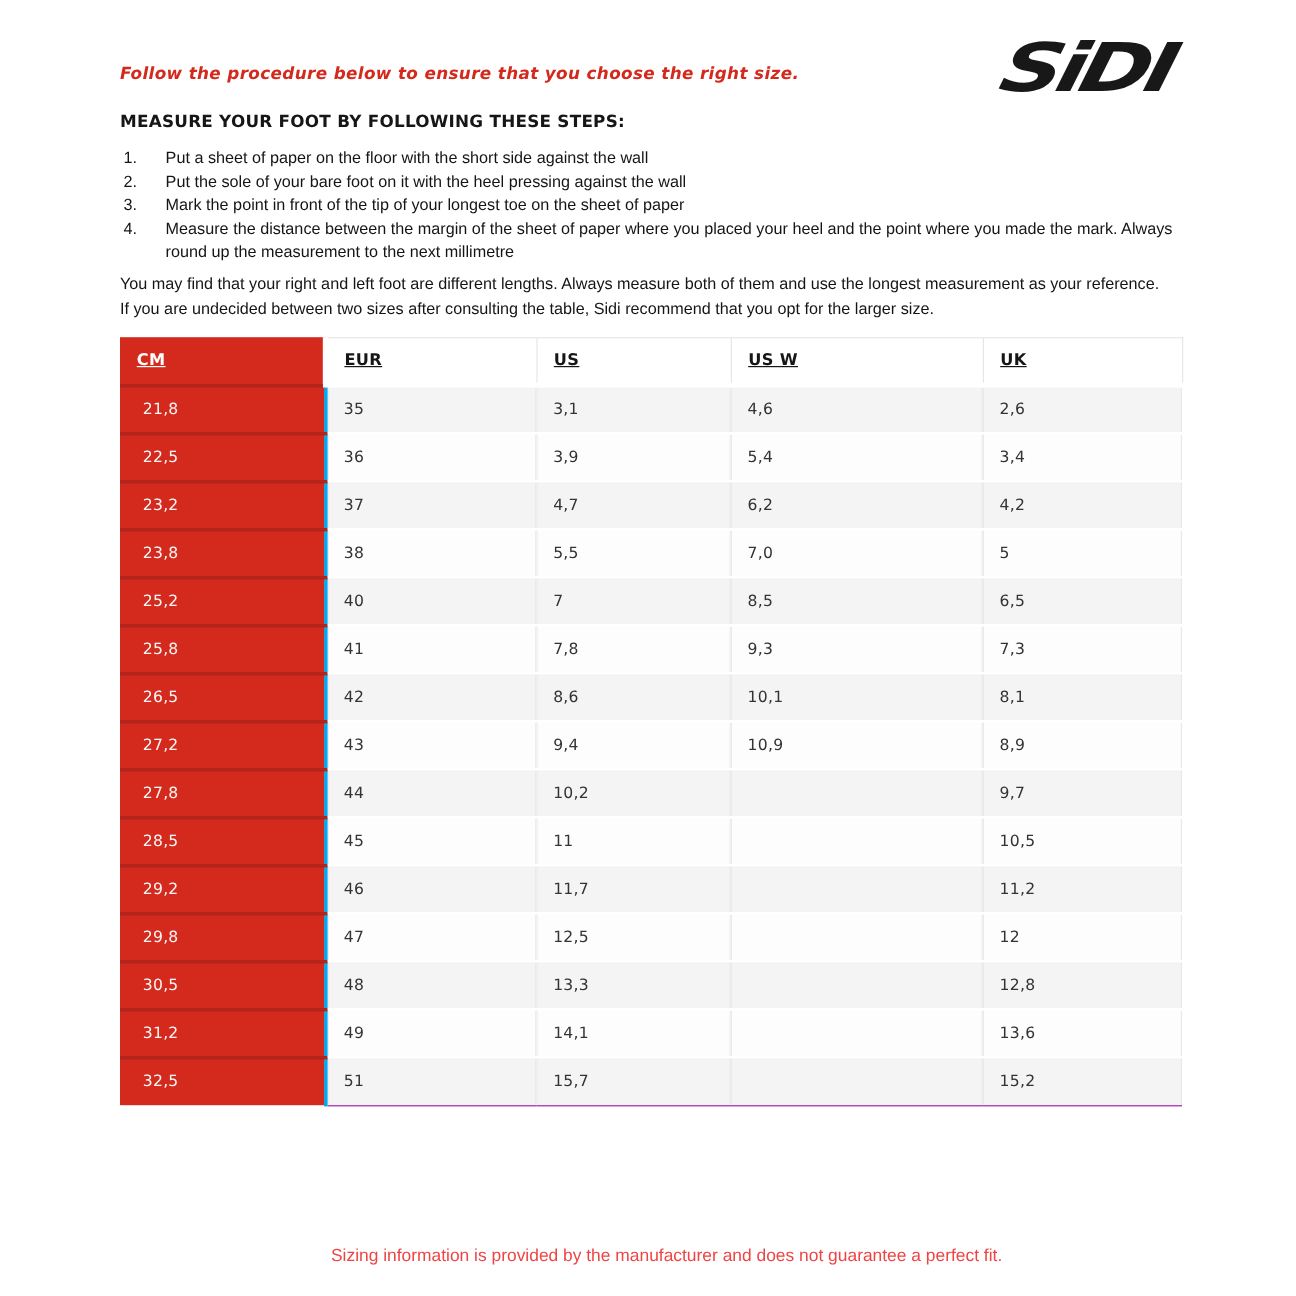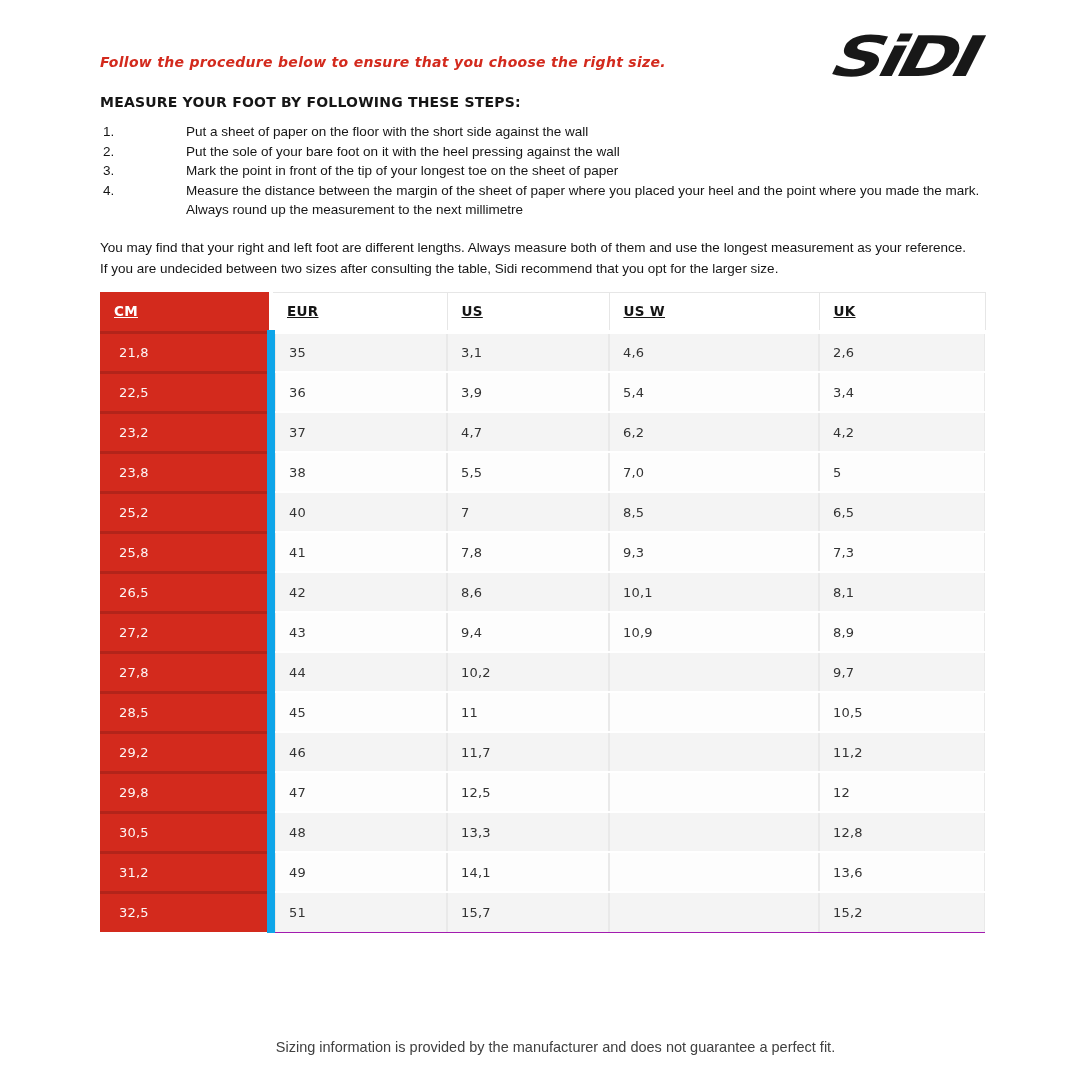--- a/index.html
+++ b/index.html
@@ -21,22 +21,22 @@
     color:var(--brand-red);font-family:"DejaVu Sans",sans-serif;
     font-weight:bold;font-size:14px;letter-spacing:.3px;line-height:16px;font-style:italic;
   }
   .measure-heading{
     margin-top:24px;font-family:"DejaVu Sans",sans-serif;
     font-weight:bold;font-size:14px;letter-spacing:.2px;line-height:16px;color:#161616;
   }
   ol.steps{margin-top:12px;list-style:none;}
   ol.steps li{display:flex;font-size:13.5px;line-height:19.5px;color:#151515;}
   .step-num{width:38px;flex:0 0 38px;padding-left:3px;}
-  .step-text{flex:1;max-width:845px;margin-left:48px;}
-  .notes{margin-top:17px;font-size:13.5px;line-height:21px;color:#151515;max-width:885px;}
+  .step-text{flex:1;max-width:845px;}
+  .notes{margin-top:6px;font-size:13.5px;line-height:21px;color:#151515;max-width:885px;}
   table.size-table{
     margin-top:13px;width:885px;table-layout:fixed;border-collapse:collapse;
   }
   .size-table th{
     height:40px;text-align:left;padding:0 0 0 14px;vertical-align:middle;
     font-family:"DejaVu Sans",sans-serif;font-weight:bold;font-size:13.5px;letter-spacing:.3px;
     background:#fff;color:#161616;border:1px solid #e6e6e6;border-bottom:4px solid #ffffff;text-decoration:underline;
   }
   .size-table th.cm-col{
     background:var(--brand-red);color:#fff;border:none;
@@ -45,27 +45,27 @@
   .size-table td{
     height:40px;padding:0 0 0 14px;vertical-align:middle;
     font-family:"DejaVu Sans",sans-serif;font-size:13px;letter-spacing:.2px;color:#333;
     border-bottom:2px solid #ffffff;
     box-shadow:inset 1px 0 0 var(--line-gray), inset -1px 0 0 var(--line-gray);
   }
   .size-table tbody tr:nth-child(odd) td:not(.cm-col){background:var(--row-stripe);}
   .size-table tbody tr:nth-child(even) td:not(.cm-col){background:#fdfdfd;}
   .size-table td.cm-col{
     background:var(--brand-red);color:rgba(255,255,255,.96);box-shadow:none;
-    border-right:8px solid #0ea5e9;border-bottom:3px solid var(--brand-red-dark);padding-left:19px;
+    border-right:3px solid #0ea5e9;border-bottom:3px solid var(--brand-red-dark);padding-left:19px;
   }
   .size-table tbody tr:last-child td:not(.cm-col){border-bottom:1px solid #a21caf;}
   .size-table tbody tr:last-child td.cm-col{border-bottom:none;}
   .footer{
     position:absolute;left:0;right:0;bottom:24px;text-align:center;
-    font-size:14.5px;color:#404040;line-height:18px;padding-left:31px;
+    font-size:14.5px;color:#ef4444;line-height:18px;padding-left:31px;
   }
 </style>
 </head>
 <body>
 
 <svg class="logo" viewBox="0 0 215 64" aria-hidden="true">
   <g transform="translate(18,0) skewX(-14) scale(1.28,1)">
     <text x="0" y="50" style="font-family:'DejaVu Sans',sans-serif;font-weight:bold;font-style:italic;font-size:56px;letter-spacing:-4px;fill:#181818;">SiDI</text>
   </g>
 </svg>

